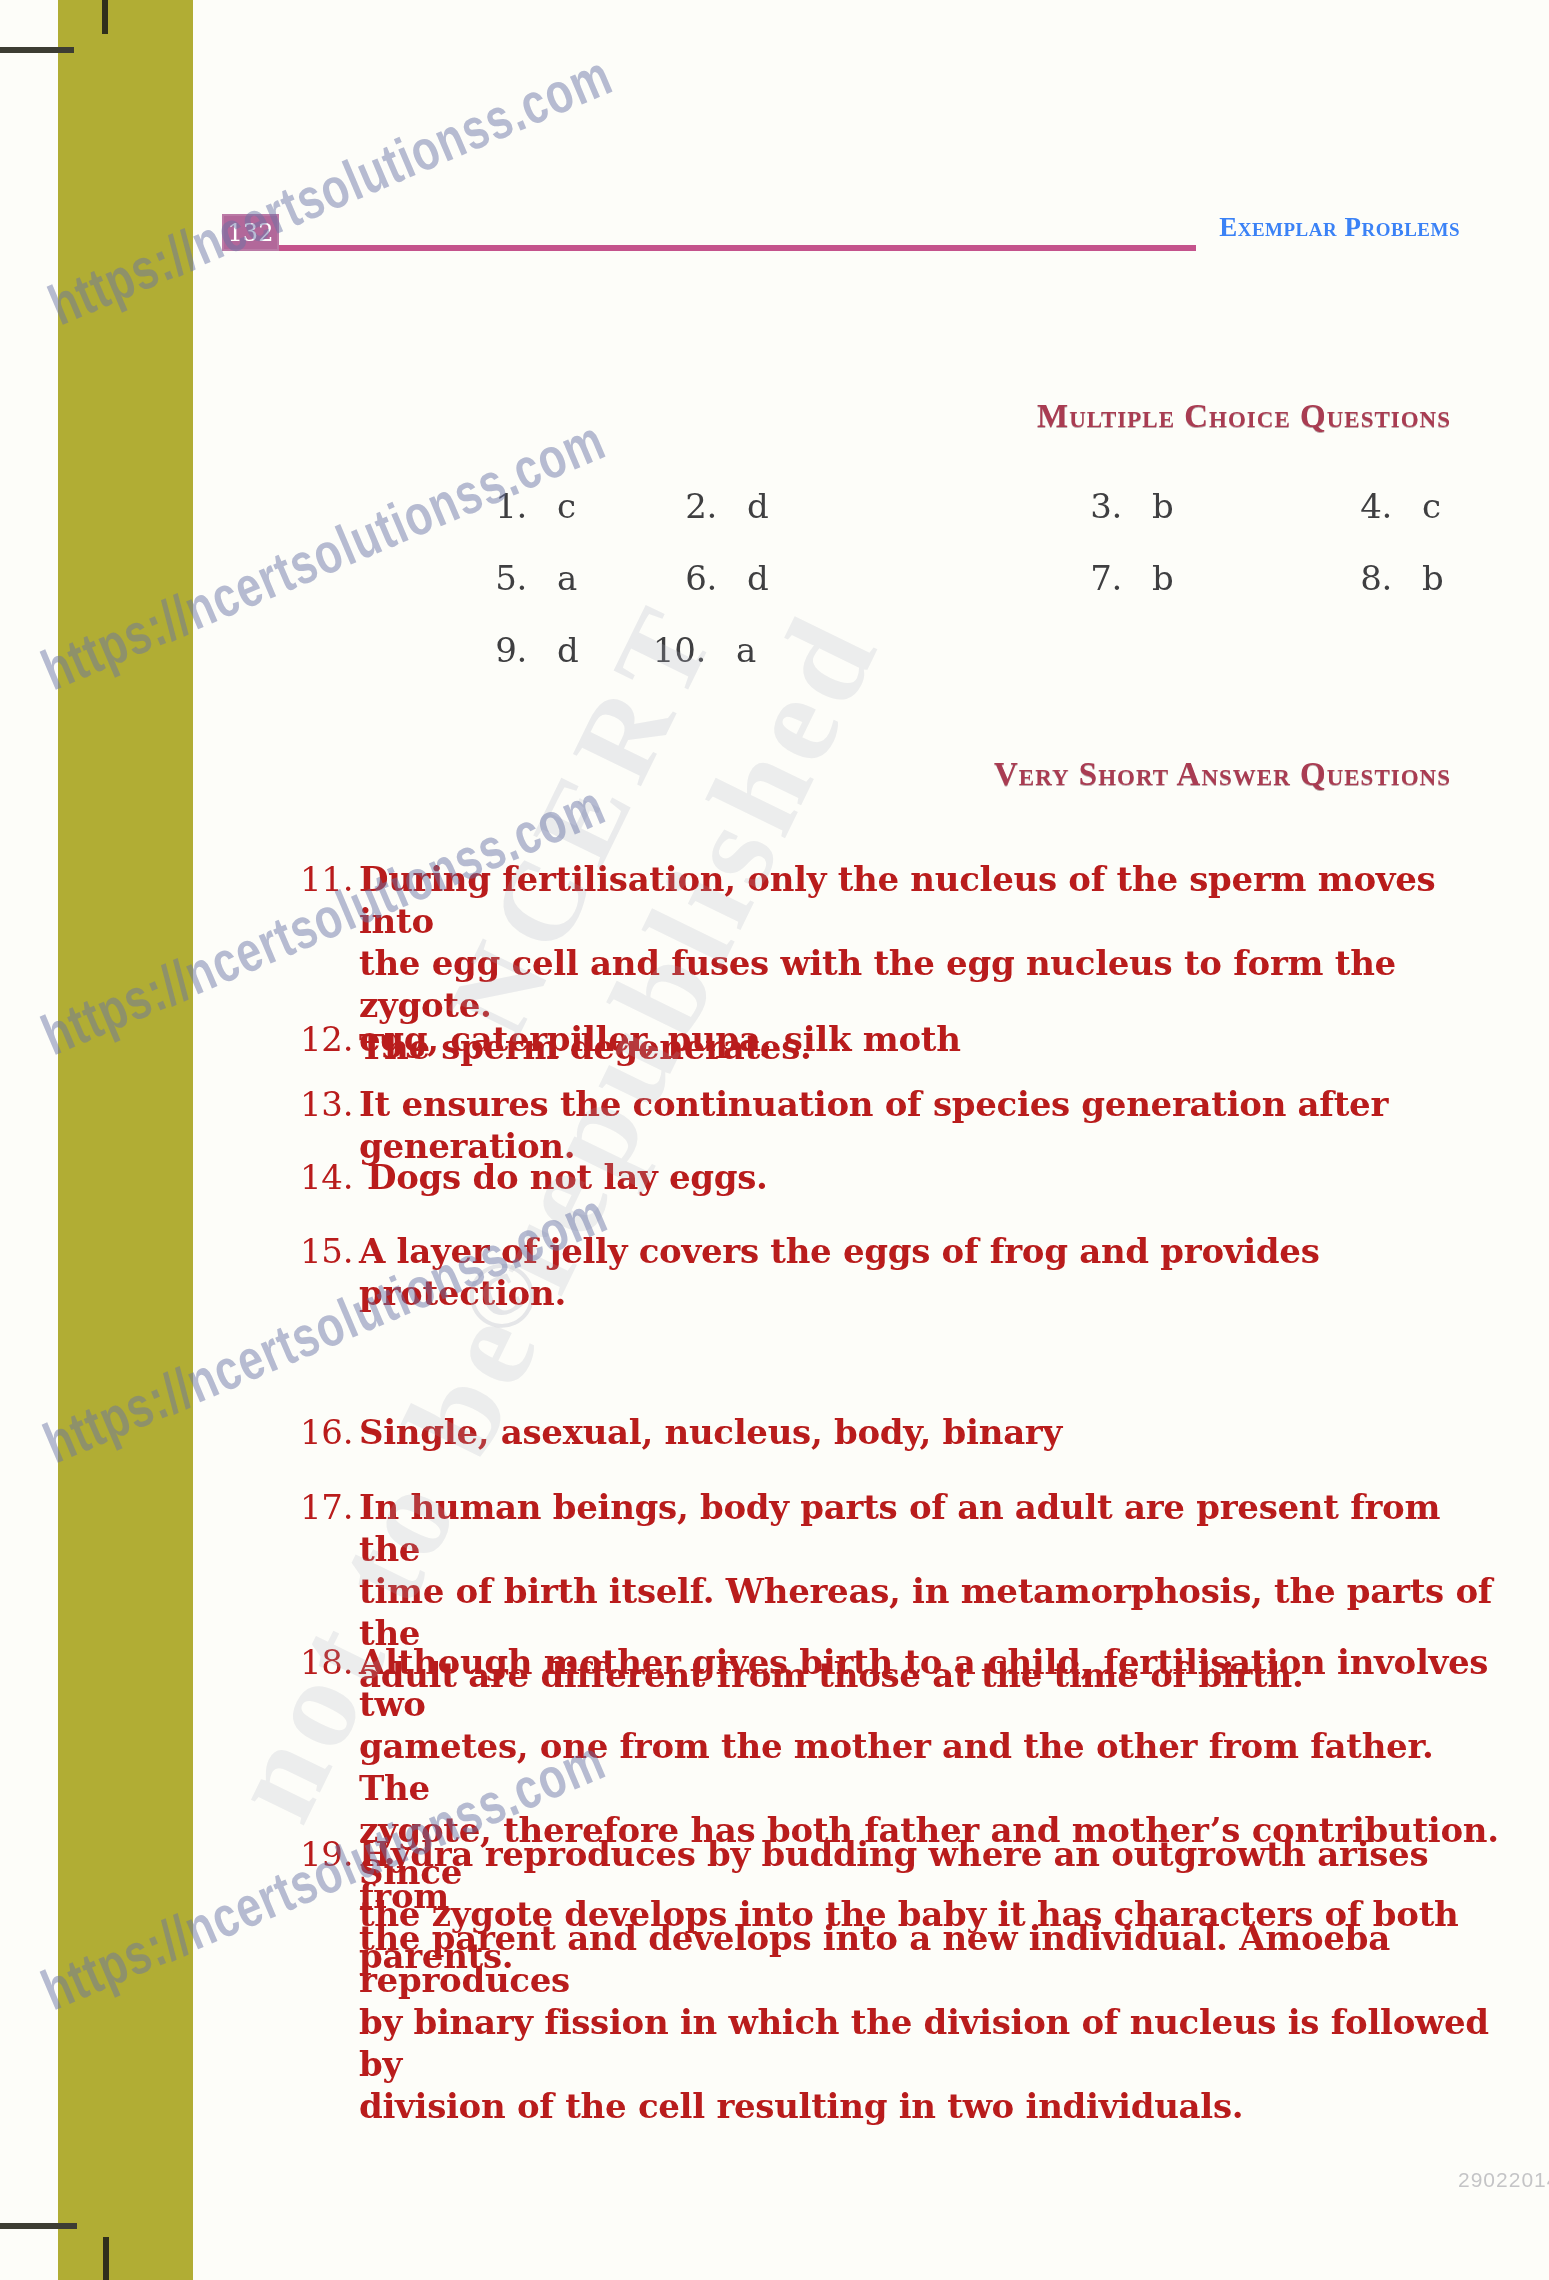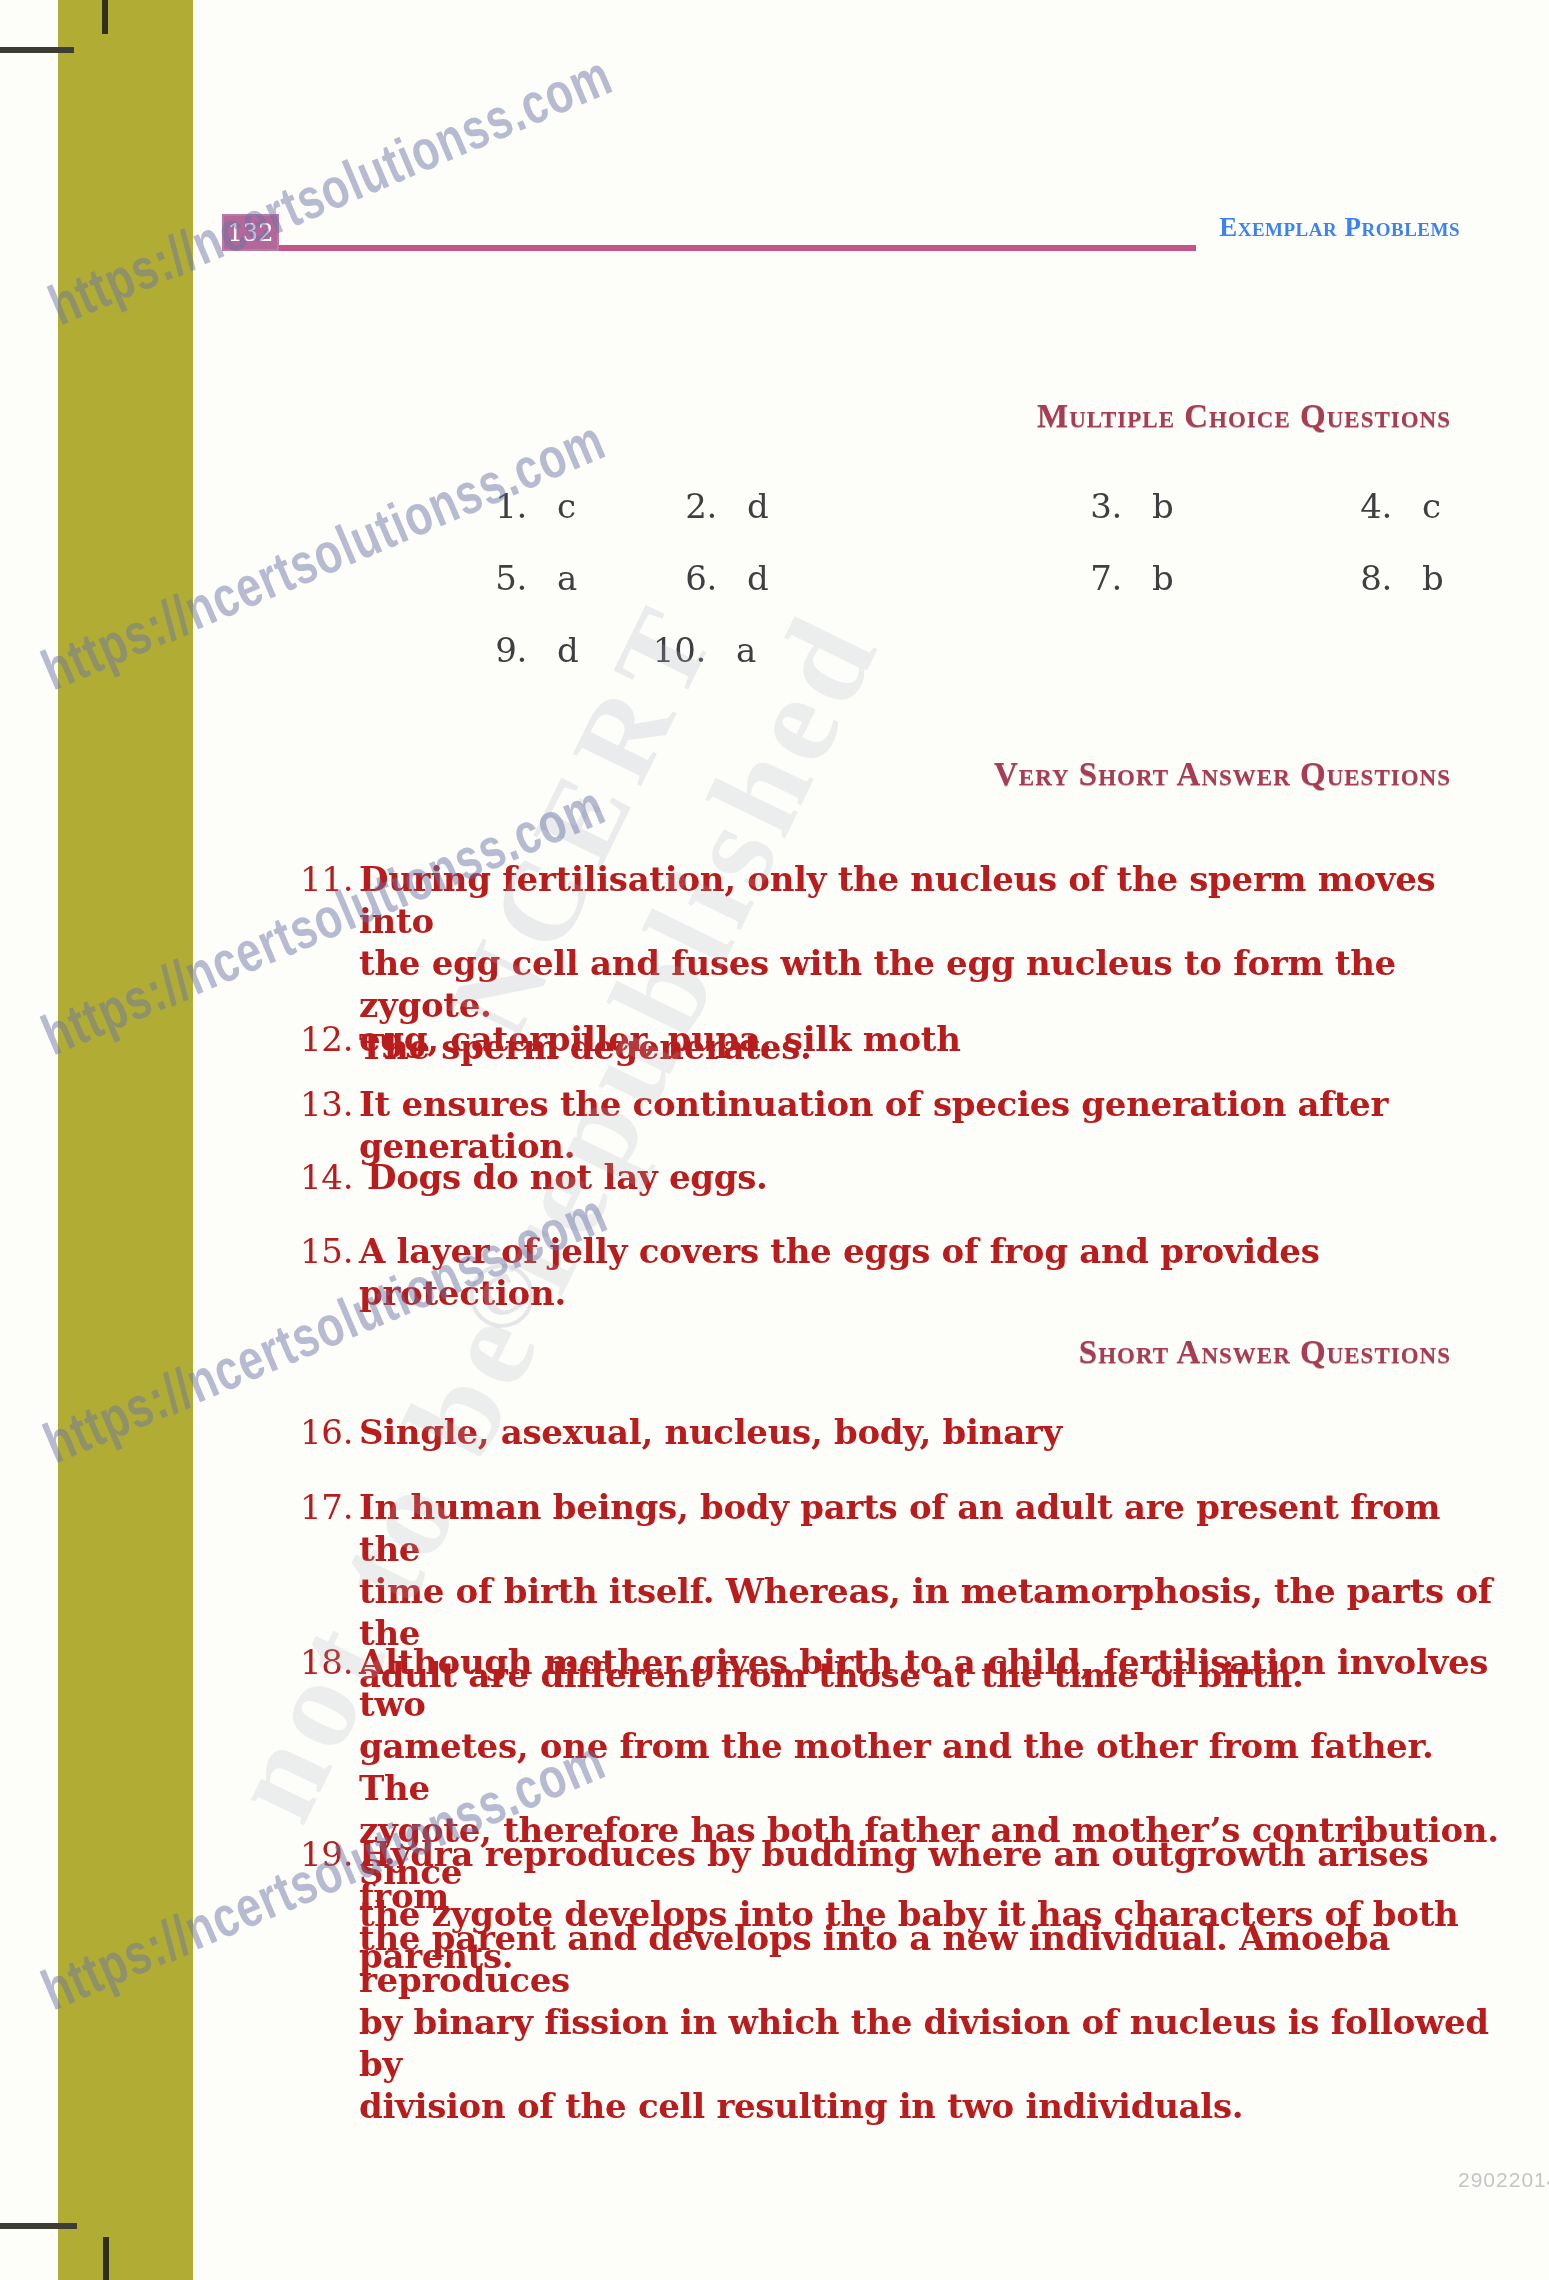--- a/index.html
+++ b/index.html
@@ -158,21 +158,20 @@
   </div>
   <div class="item" style="left:300px;top:1156px;gap:8px;">
     <span class="num">14.</span>
     <span class="txt">Dogs do not lay eggs.</span>
   </div>
   <div class="item" style="left:300px;top:1230px;">
     <span class="num">15.</span>
     <span class="txt">A layer of jelly covers the eggs of frog and provides protection.</span>
   </div>
 
-  <div class="sechead h-saq">Short Answer Questions</div>
 
   <div class="item" style="left:300px;top:1411px;">
     <span class="num">16.</span>
     <span class="txt">Single, asexual, nucleus, body, binary</span>
   </div>
   <div class="item" style="left:300px;top:1486px;">
     <span class="num">17.</span>
     <span class="txt">In human beings, body parts of an adult are present from the
 time of birth itself. Whereas, in metamorphosis, the parts of the
 adult are different from those at the time of birth.</span>

